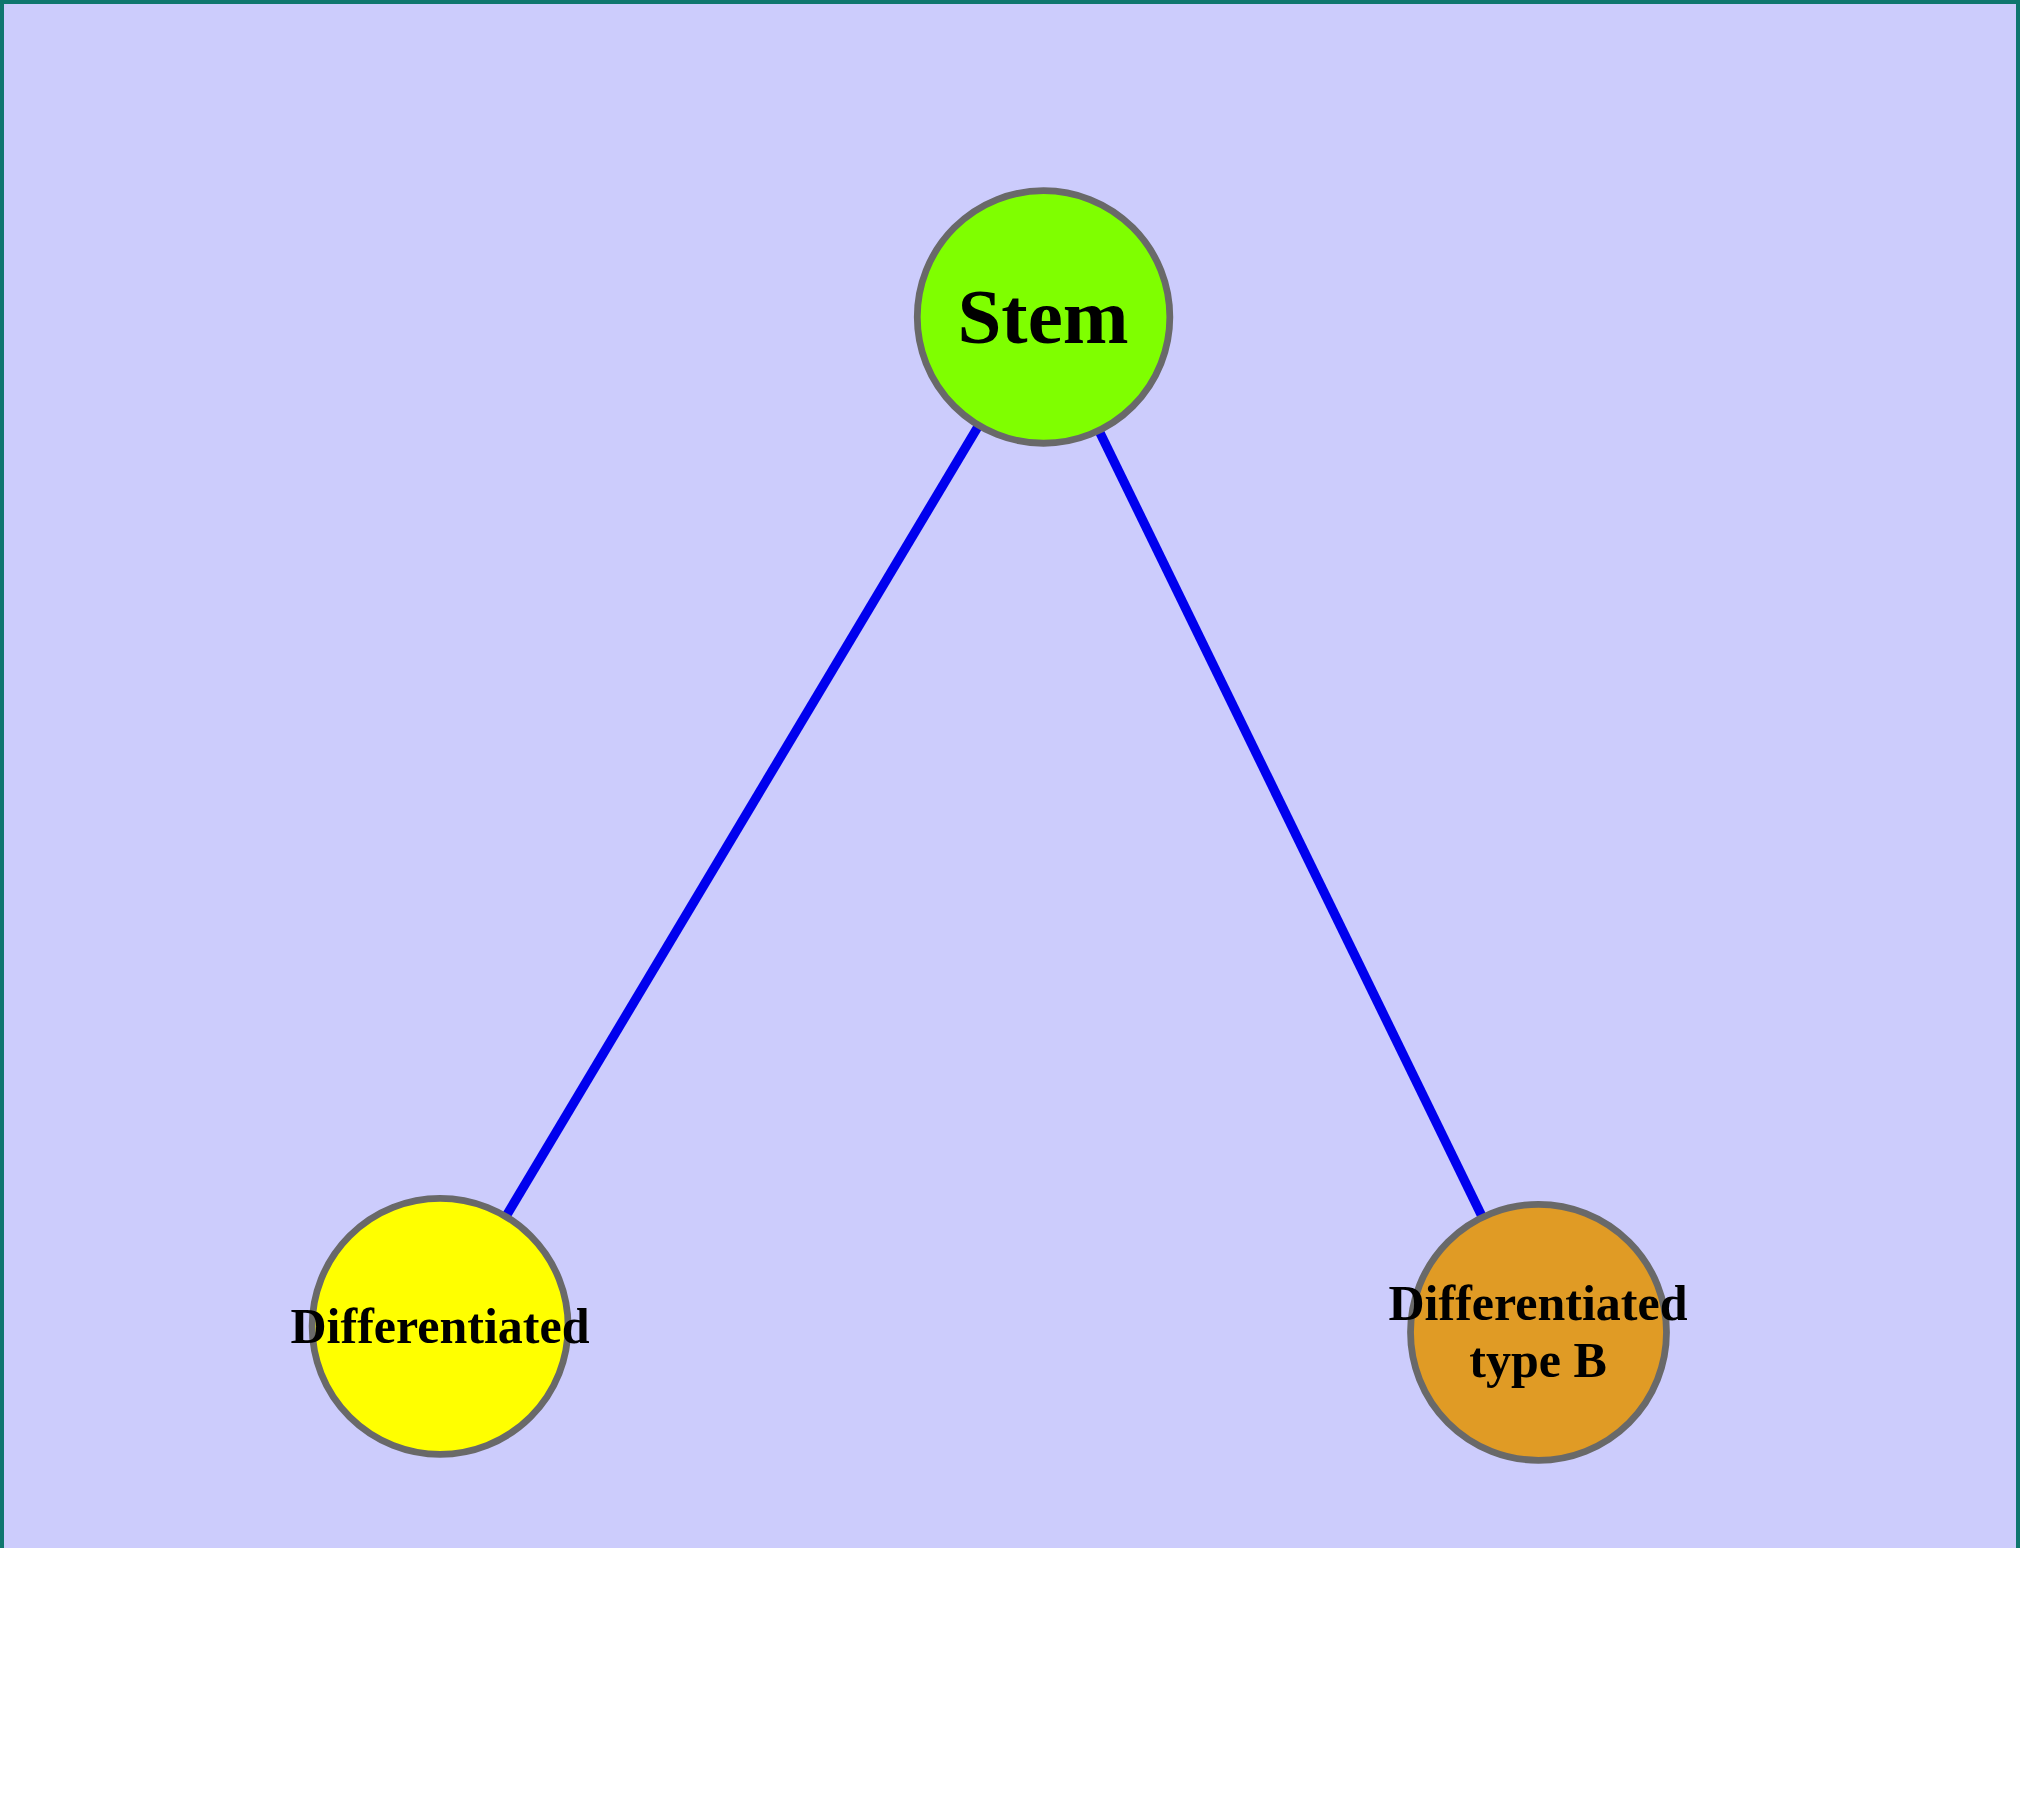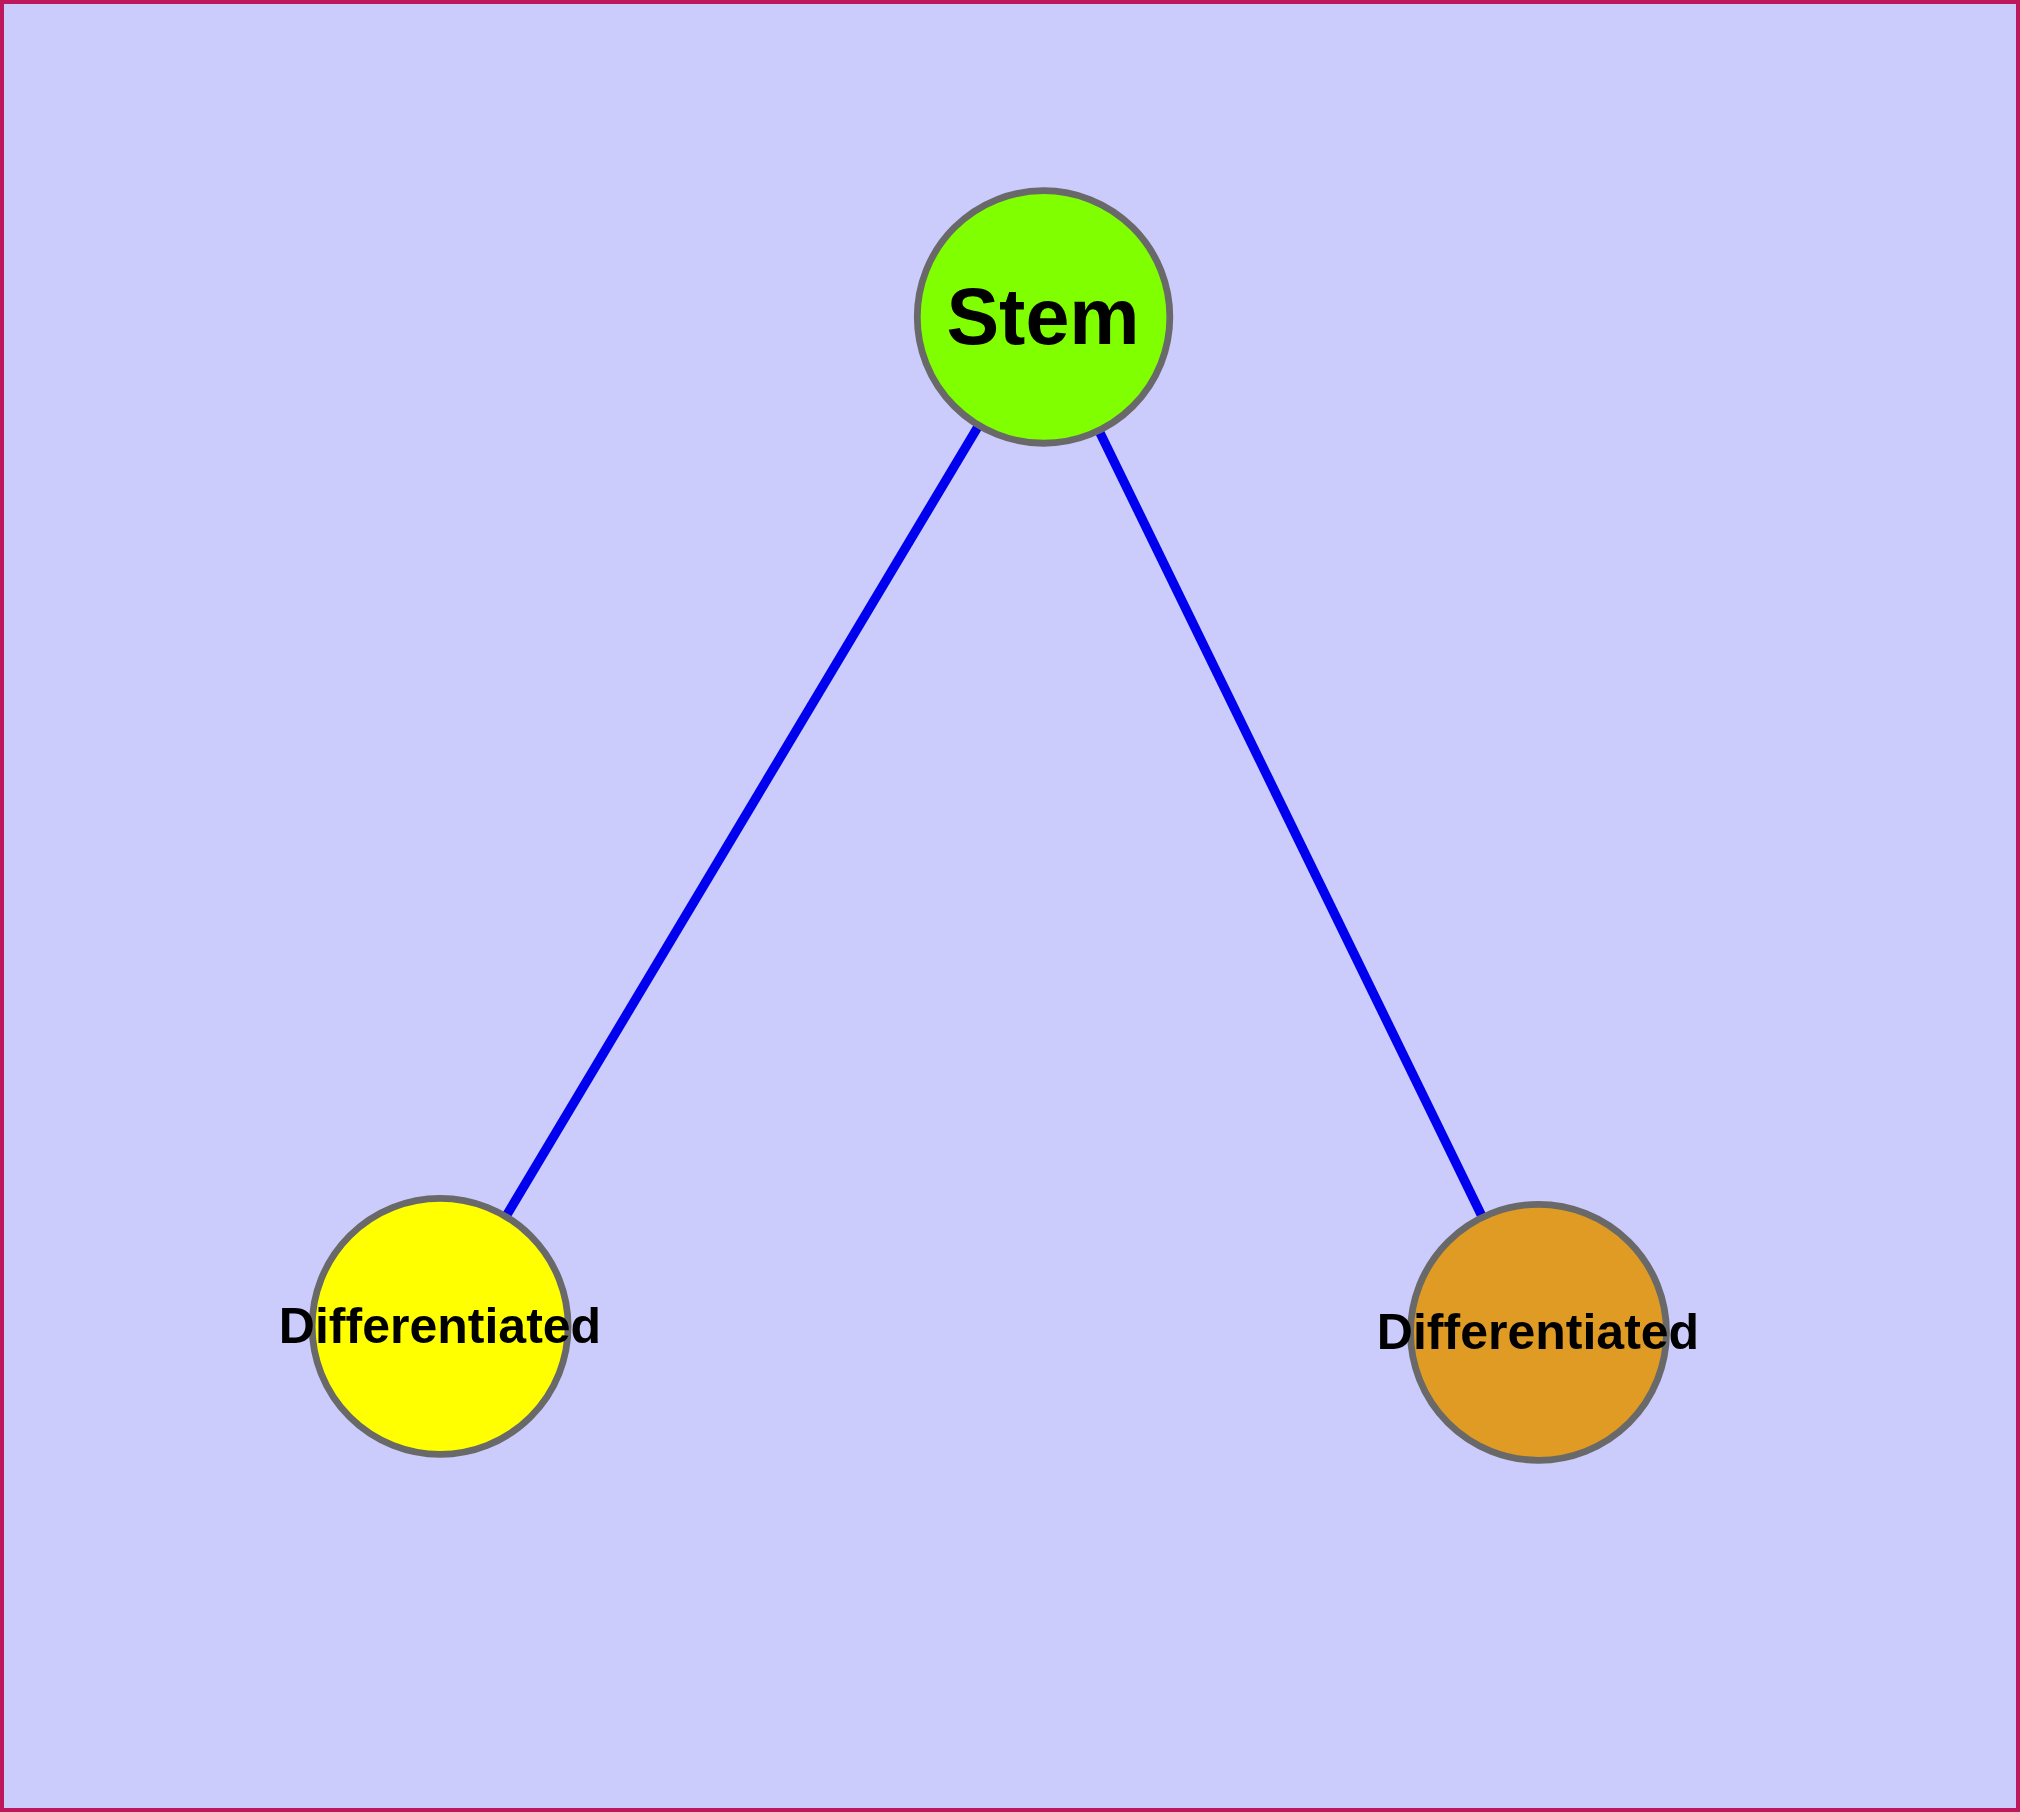--- a/index.html
+++ b/index.html
@@ -3,24 +3,24 @@
 <meta charset="utf-8">
 <style>
   html, body {
     margin: 0;
     padding: 0;
     background: #ffffff;
   }
   #canvas {
     position: relative;
     width: 2021px;
-    height: 1812px;
-    background: #be185d;
+    height: 1548px;
+    background: #0f766e;
     overflow: hidden;
-    font-family: Liberation Sans, sans-serif;
+    font-family: Liberation Serif, serif;
   }
   #plot-area {
     position: absolute;
     left: 4.2px;
     top: 4.2px;
     width: 2012px;
     height: 1804px;
     background: #ccccfc;
   }
   #graph-svg {
@@ -62,16 +62,16 @@
     <g id="nodes-layer">
         <circle cx="1231" cy="374" r="149" fill="#7fff00" stroke="#696969" stroke-width="8"></circle>
         <circle cx="519" cy="1565" r="151" fill="#ffff00" stroke="#696969" stroke-width="8"></circle>
         <circle cx="1815" cy="1572" r="151" fill="#e09b25" stroke="#696969" stroke-width="8"></circle>
       </g>
   </svg>
 
   <div id="labels-layer">
       <div class="node-label label-stem" style="left: 1043px; top: 317px; color: rgb(0, 0, 0);"><div>Stem</div></div>
       <div class="node-label label-leaf" style="left: 440px; top: 1326px; color: rgb(0, 0, 0);"><div>Differentiated</div></div>
-      <div class="node-label label-leaf" style="left: 1538px; top: 1332px; color: rgb(0, 0, 0);"><div>Differentiated</div></div>
+      <div class="node-label label-leaf" style="left: 1538px; top: 1332px; color: rgb(0, 0, 0);"><div>Differentiated</div><div>type B</div></div>
     </div>
 </div>
 
 
 </body></html>

